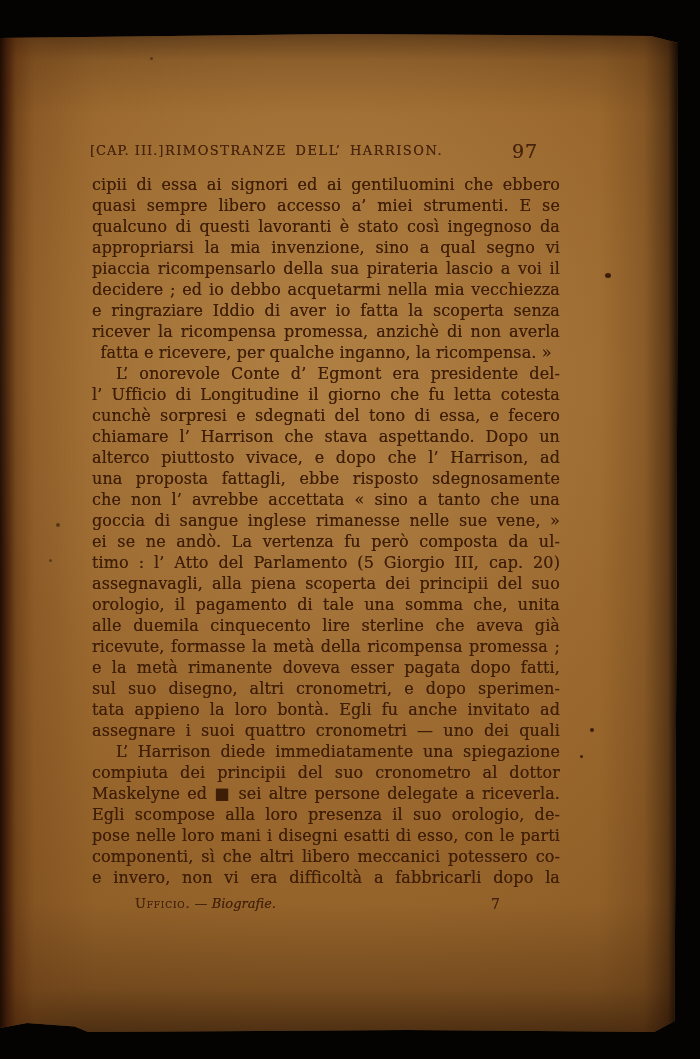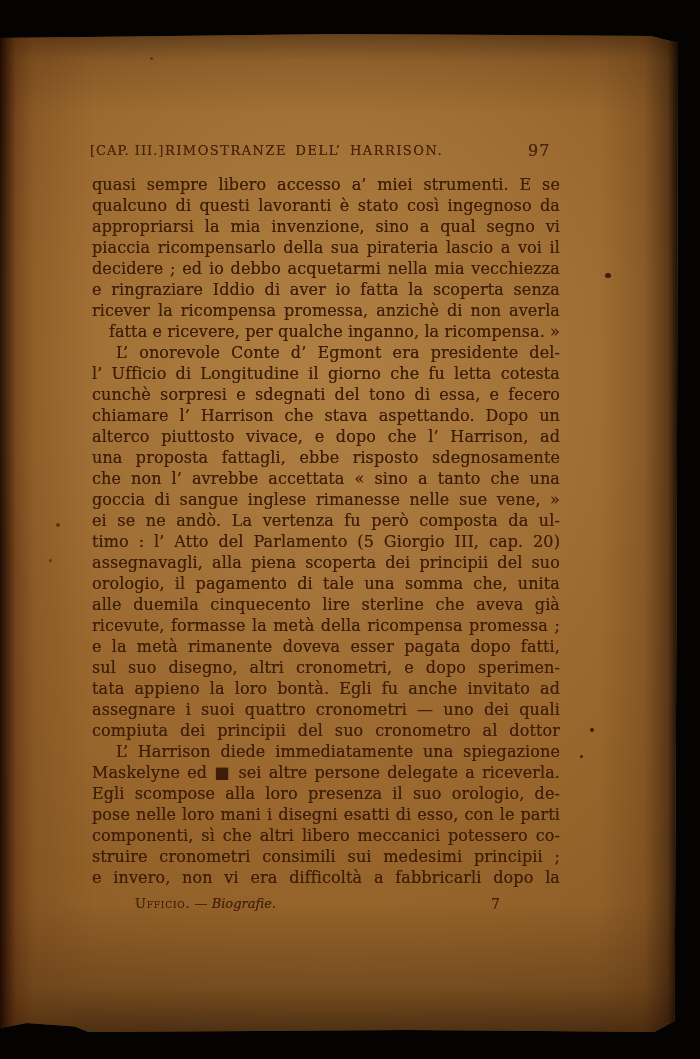--- a/index.html
+++ b/index.html
@@ -26,28 +26,28 @@
   .speck{position:absolute;border-radius:50%;background:#2a1103;opacity:.85;}
   
   .content{
     position:absolute;left:92px;top:116px;width:468px;
     color:#3e1d07;
     text-shadow:0 0 0.6px rgba(62,29,7,.75);
   }
   .header{position:relative;height:22px;line-height:22px;font-size:13px;color:#47230d;margin-top:24px;}
   .h-left{position:absolute;left:-2px;letter-spacing:1px;}
   .h-center{position:absolute;left:0;right:0;text-align:center;transform:translateX(-22px);letter-spacing:1.5px;word-spacing:3px;}
-  .h-pnum{position:absolute;left:436px;font-size:16px;letter-spacing:1px;}
+  .h-pnum{position:absolute;left:420px;font-size:19px;letter-spacing:1px;}
   .bodytext{margin-top:12px;}
   .line{
     height:21px;line-height:21px;font-size:16px;
     text-align:justify;text-align-last:justify;
     letter-spacing:0.1px;white-space:nowrap;
   }
-  .line.natural{text-align:right;text-align-last:auto;}
+  .line.natural{text-align:center;text-align-last:auto;}
   .line.indent{text-indent:24px;}
   
   .footer{position:relative;margin-top:7px;height:18px;line-height:18px;font-size:13px;color:#44220c;}
   .f-sig{margin-left:43px;}
   .f-author{font-variant:small-caps;letter-spacing:0.8px;}
   .f-work{font-style:italic;margin-top:12px;}
   .f-sheet{position:absolute;left:399px;top:0;font-size:14px;}
 </style>
 </head>
 <body>
@@ -63,20 +63,21 @@
   <div class="speck" style="left:150px;top:57px;width:3px;height:3px;opacity:.5;"></div>
 
   <div class="content">
     <div class="header">
       <span class="h-left">[CAP. III.]</span>
       <span class="h-center">RIMOSTRANZE DELL’ HARRISON.</span>
       <span class="h-pnum">97</span>
     </div>
 
     <div class="bodytext" id="body-lines">
+        <div class="line">cipii di essa ai signori ed ai gentiluomini che ebbero</div>
         <div class="line">quasi sempre libero accesso a’ miei strumenti. E se</div>
         <div class="line">qualcuno di questi lavoranti è stato così ingegnoso da</div>
         <div class="line">appropriarsi la mia invenzione, sino a qual segno vi</div>
         <div class="line">piaccia ricompensarlo della sua pirateria lascio a voi il</div>
         <div class="line">decidere ; ed io debbo acquetarmi nella mia vecchiezza</div>
         <div class="line">e ringraziare Iddio di aver io fatta la scoperta senza</div>
         <div class="line">ricever la ricompensa promessa, anzichè di non averla</div>
         <div class="line natural">fatta e ricevere, per qualche inganno, la ricompensa. »</div>
         <div class="line indent">L’ onorevole Conte d’ Egmont era presidente del-</div>
         <div class="line">l’ Ufficio di Longitudine il giorno che fu letta cotesta</div>
@@ -89,27 +90,26 @@
         <div class="line">ei se ne andò. La vertenza fu però composta da ul-</div>
         <div class="line">timo : l’ Atto del Parlamento (5 Giorgio III, cap. 20)</div>
         <div class="line">assegnavagli, alla piena scoperta dei principii del suo</div>
         <div class="line">orologio, il pagamento di tale una somma che, unita</div>
         <div class="line">alle duemila cinquecento lire sterline che aveva già</div>
         <div class="line">ricevute, formasse la metà della ricompensa promessa ;</div>
         <div class="line">e la metà rimanente doveva esser pagata dopo fatti,</div>
         <div class="line">sul suo disegno, altri cronometri, e dopo sperimen-</div>
         <div class="line">tata appieno la loro bontà. Egli fu anche invitato ad</div>
         <div class="line">assegnare i suoi quattro cronometri — uno dei quali</div>
+        <div class="line indent">L’ Harrison diede immediatamente una spiegazione</div>
         <div class="line">compiuta dei principii del suo cronometro al dottor</div>
-        <div class="line indent">L’ Harrison diede immediatamente una spiegazione</div>
         <div class="line">Maskelyne ed ■ sei altre persone delegate a riceverla.</div>
         <div class="line">Egli scompose alla loro presenza il suo orologio, de-</div>
         <div class="line">pose nelle loro mani i disegni esatti di esso, con le parti</div>
         <div class="line">componenti, sì che altri libero meccanici potessero co-</div>
-        <div class="line">struire cronometri consimili sui medesimi principii ;</div>
         <div class="line">e invero, non vi era difficoltà a fabbricarli dopo la</div>
       </div>
 
     <div class="footer">
       <span class="f-sig">
         <span class="f-author">Ufficio.</span>
         <span>—</span>
         <span class="f-work">Biografie.</span>
       </span>
       <span class="f-sheet">7</span>

